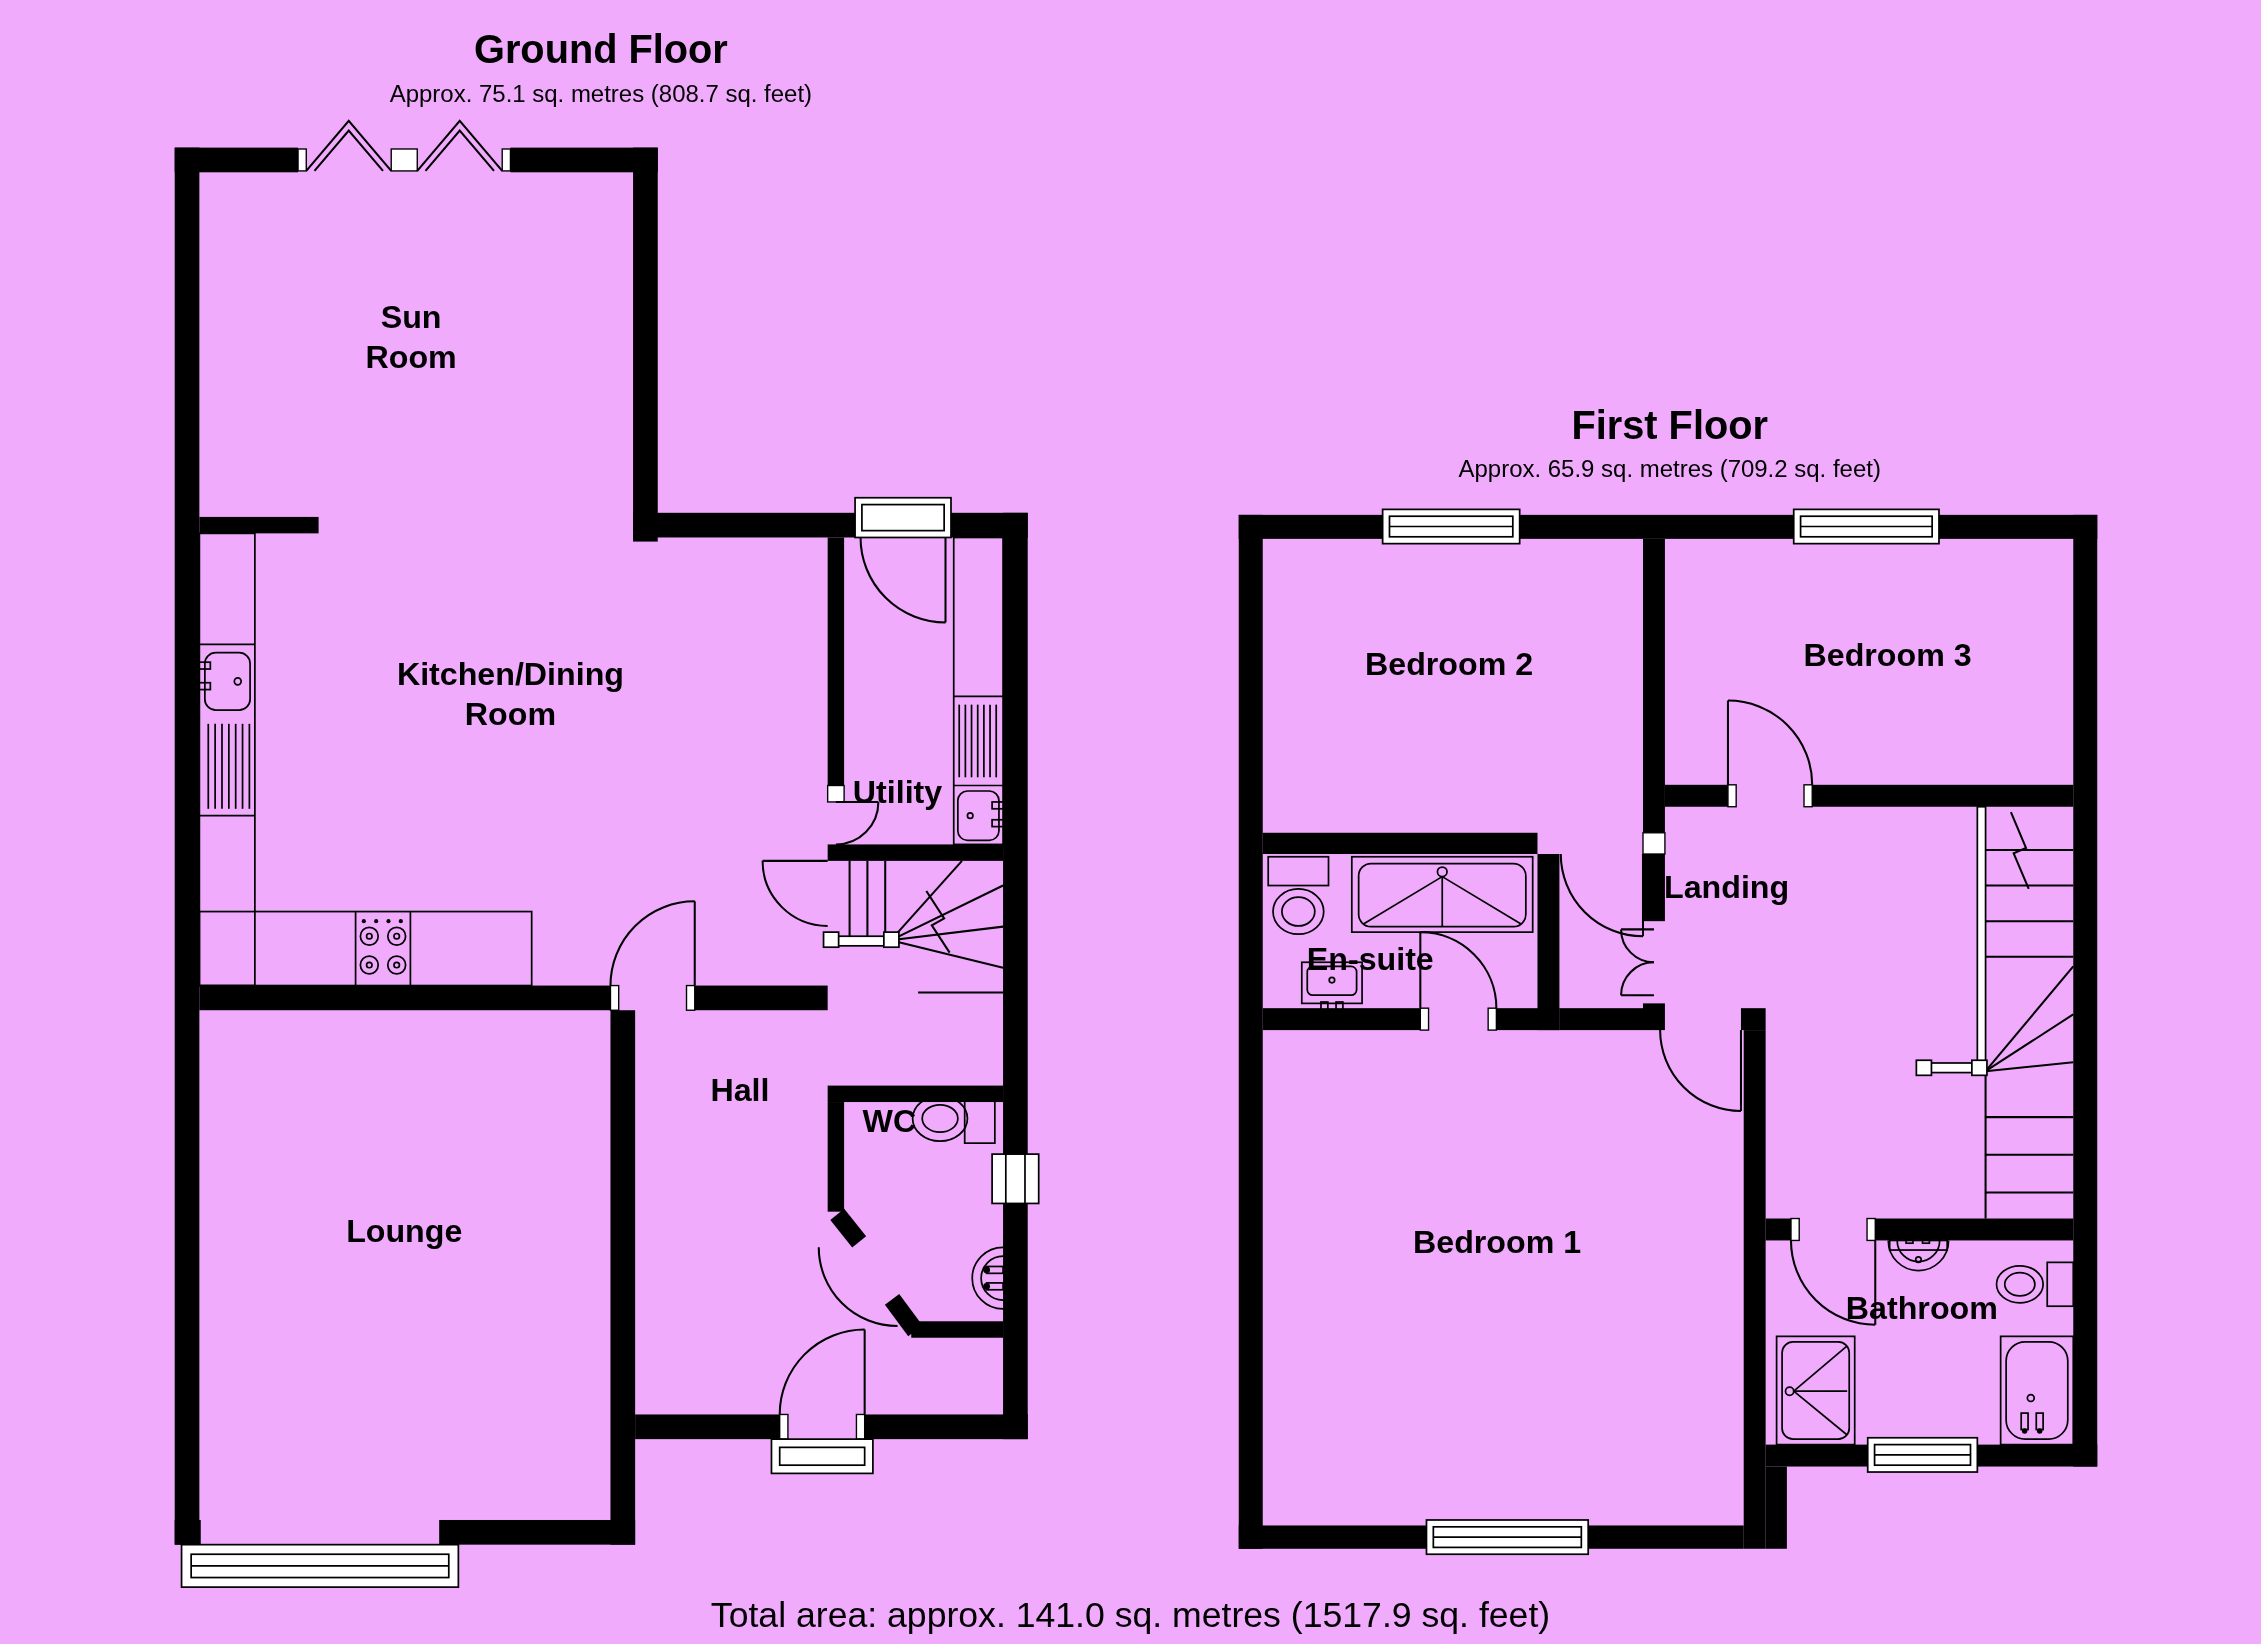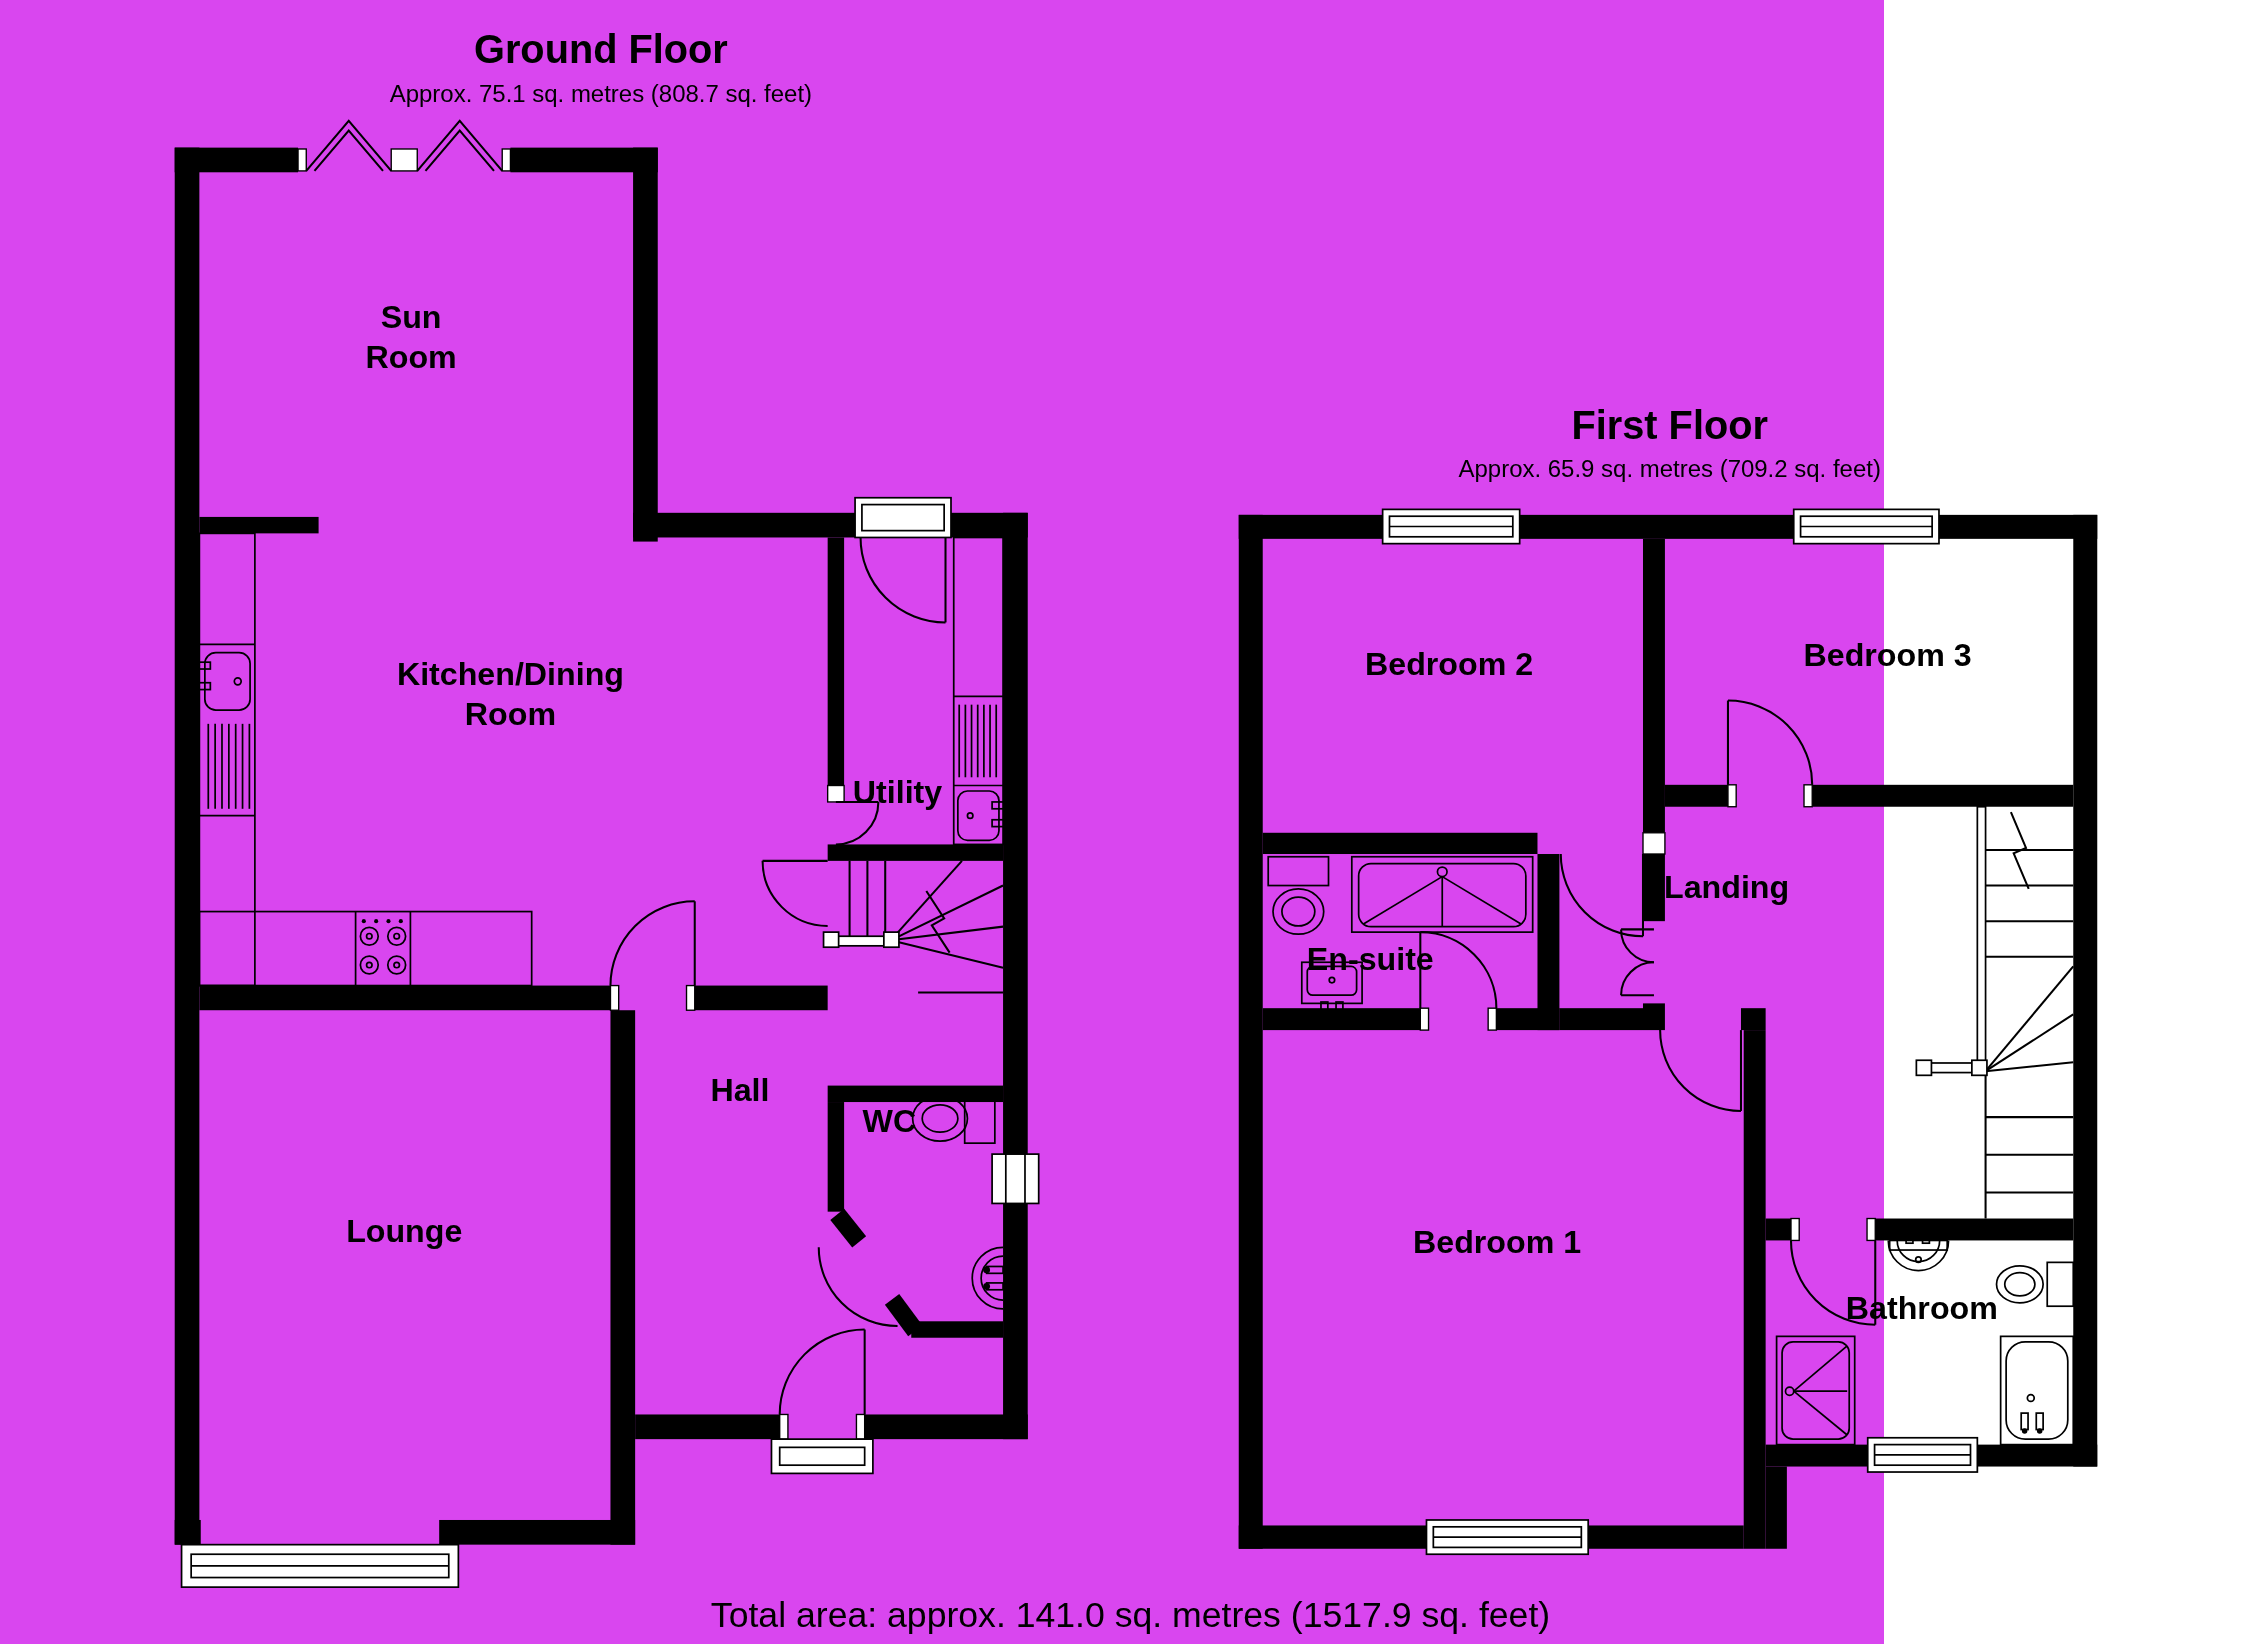--- a/index.html
+++ b/index.html
@@ -1,17 +1,17 @@
 <!DOCTYPE html>
 <html style="font-size:11px"><head>
 <meta charset="utf-8">
 <style>
   html,body{margin:0;padding:0;background:#ffffff;}
   body{font-family:"Liberation Sans", sans-serif;}
-  .canvas-wrap{width:1884px;height:1645px;position:relative;background:#d946ef;}
+  .canvas-wrap{width:2261px;height:1645px;position:relative;background:#f0abfc;}
   svg{display:block;}
   text{fill:#000;}
   .title{font-size:58px;font-weight:bold;}
   .subtitle{font-size:35px;}
   .room-label{font-size:47px;font-weight:bold;}
   .footer-label{font-size:52px;}
   .wall{fill:#000;stroke:none;}
   .thin{fill:none;stroke:#000;stroke-width:3;}
   .thin2{fill:none;stroke:#000;stroke-width:2.5;}
   .post{fill:#fff;stroke:#000;stroke-width:2;}

